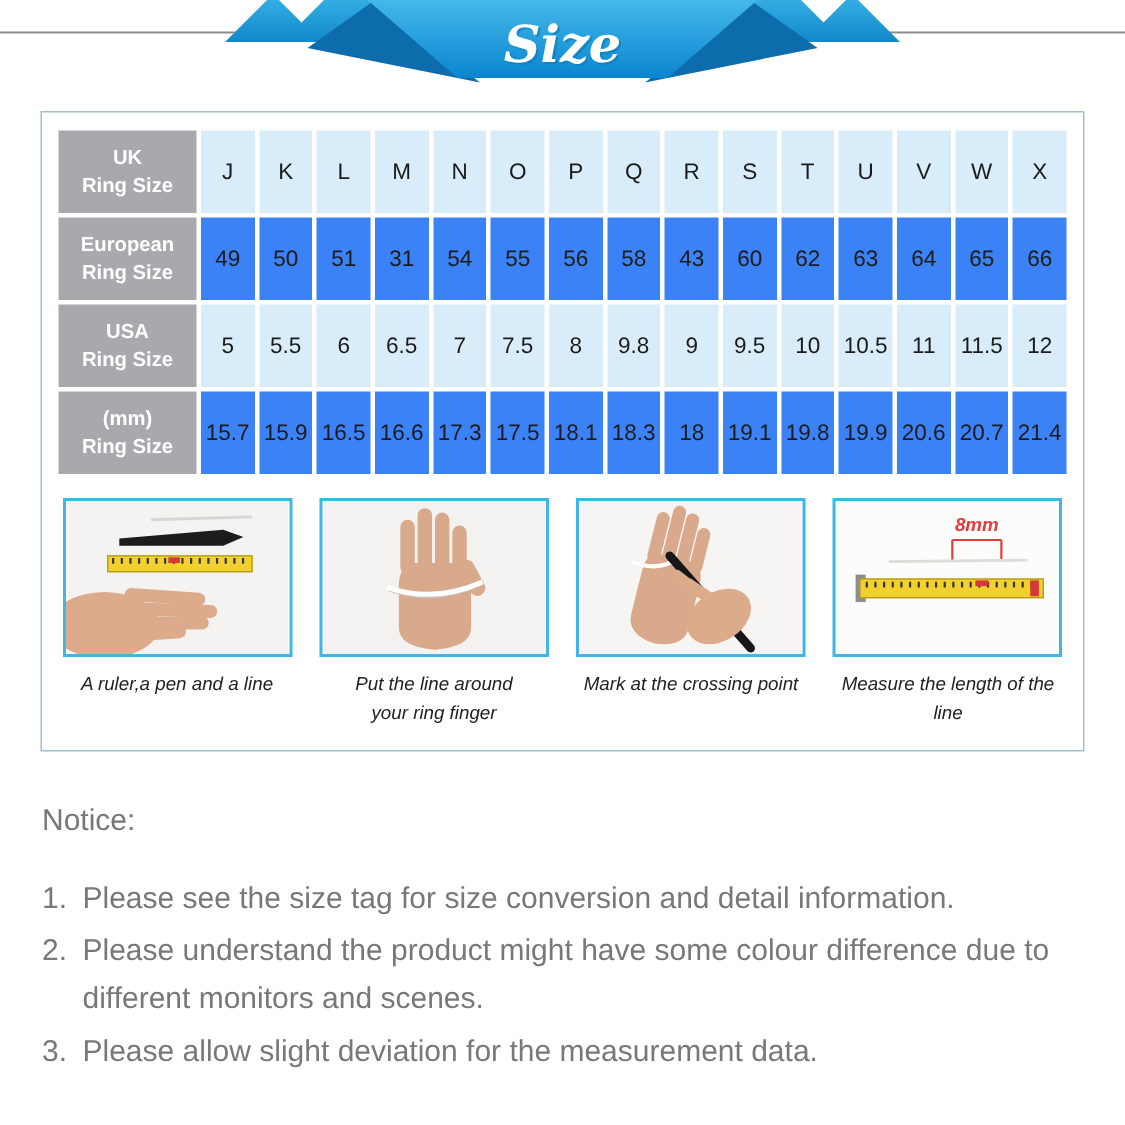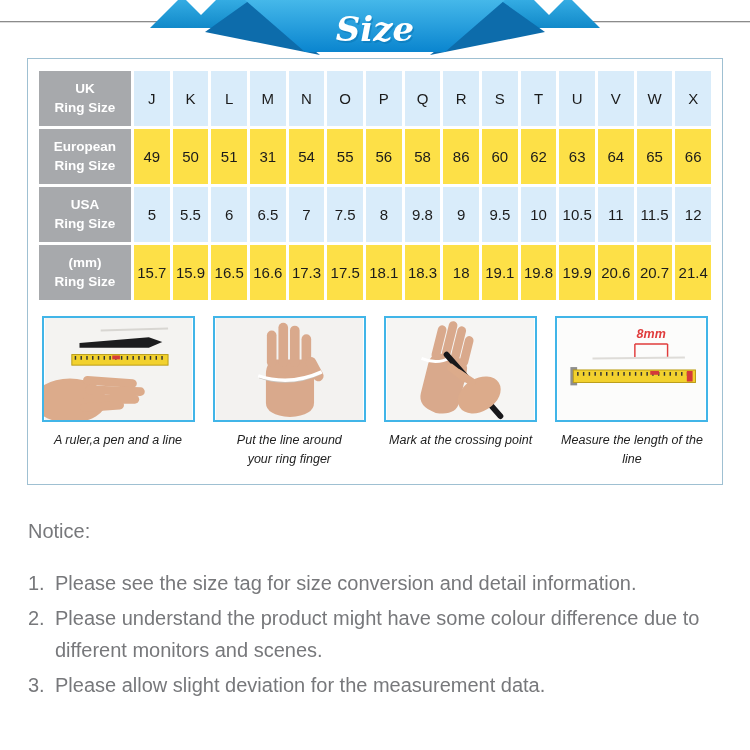--- a/index.html
+++ b/index.html
@@ -9,21 +9,21 @@
   }
   
   .banner{position:relative;width:652px;height:58px;}
   .banner svg{display:block;}
   .banner-title-text{
     font-family:"DejaVu Serif", serif;
     font-style:italic;font-weight:bold;
   }
   
   .board{
-    margin:0 27px 0 27px;
+    margin:16px 27px 0 27px;
     border:1px solid #9fc0d2;
     padding:12px 11px 14px 11px;
     background:#fff;
   }
   
   .size-table{
     display:grid;
     grid-template-columns:92px repeat(15,1fr);
     grid-auto-rows:55px;
     gap:3px;
@@ -35,21 +35,21 @@
   }
   .cell.head{
     flex-direction:column;
     background:#a7a9ac;color:#fff;
     font-weight:bold;font-size:13.5px;line-height:1.35;
   }
   .cell.val{
     color:#1b1b1b;font-size:15px;
   }
   .cell.light{background:#d9ecfa;}
-  .cell.dark{background:#fde047;}
+  .cell.dark{background:#3b82f6;}
   
   .steps{
     display:flex;justify-content:space-between;
     margin-top:16px;
   }
   .step{width:158px;display:flex;flex-direction:column;align-items:center;font-style:italic;}
   .step-img{
     width:153px;height:106px;
     border:2px solid #41b5e8;background:#fff;box-sizing:border-box;
   }
@@ -128,21 +128,21 @@
           <div>Ring Size</div>
         </div>
         <div class="cell val dark">49</div>
         <div class="cell val dark">50</div>
         <div class="cell val dark">51</div>
         <div class="cell val dark">31</div>
         <div class="cell val dark">54</div>
         <div class="cell val dark">55</div>
         <div class="cell val dark">56</div>
         <div class="cell val dark">58</div>
-        <div class="cell val dark">86</div>
+        <div class="cell val dark">43</div>
         <div class="cell val dark">60</div>
         <div class="cell val dark">62</div>
         <div class="cell val dark">63</div>
         <div class="cell val dark">64</div>
         <div class="cell val dark">65</div>
         <div class="cell val dark">66</div>
         <div class="cell head">
           <div>USA</div>
           <div>Ring Size</div>
         </div>

